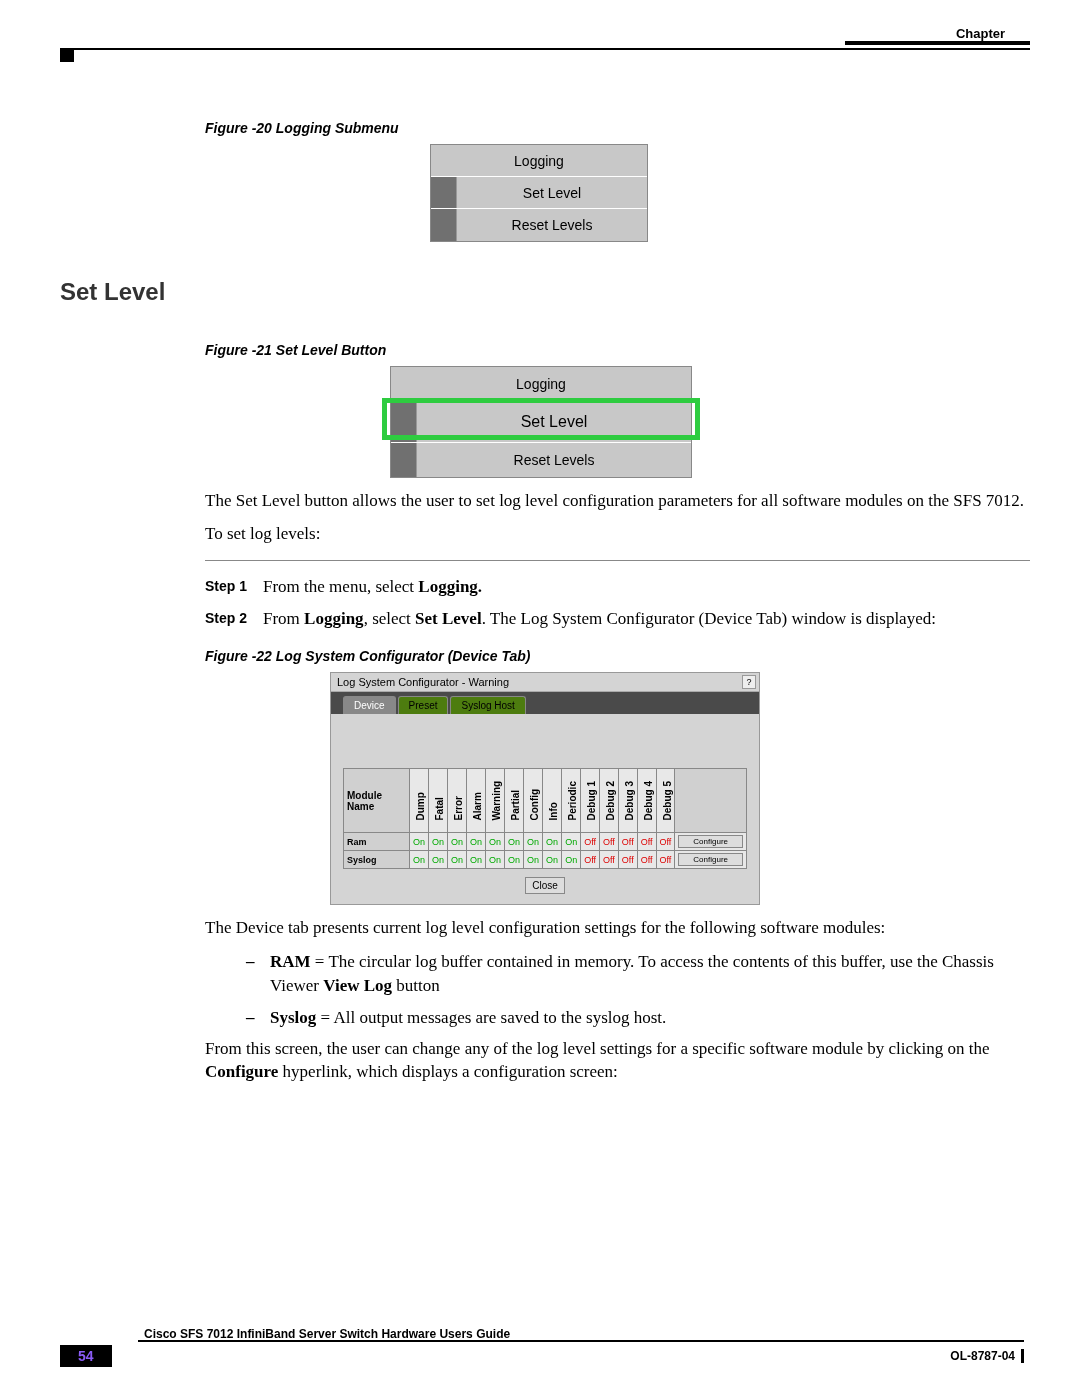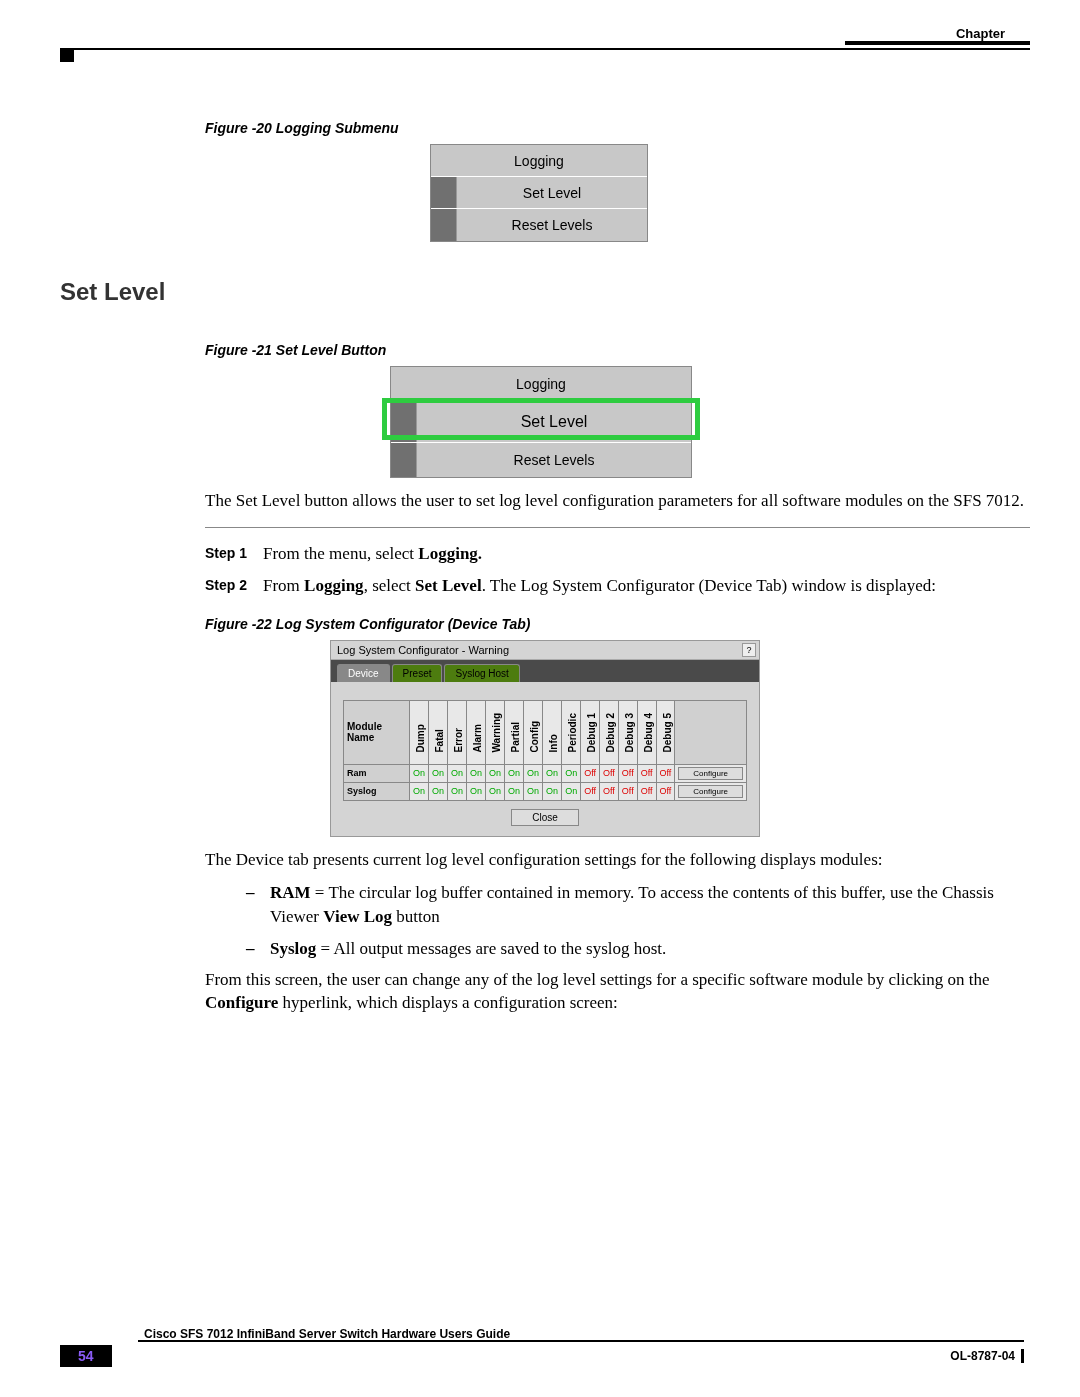--- a/index.html
+++ b/index.html
@@ -174,21 +174,21 @@
     width: 14px;
     height: 14px;
     background: #eee;
     border: 1px solid #999;
     font-size: 9px;
     text-align: center;
     line-height: 12px;
   }
   .tabs {
     background: #4a4a4a;
-    padding: 4px 4px 0 6px;
+    padding: 4px 4px 0 12px;
     display: flex;
     gap: 2px;
   }
   .tab {
     padding: 3px 10px;
     font-size: 10px;
     background: #4d7c0f;
     border-top-left-radius: 3px;
     border-top-right-radius: 3px;
     border: 1px solid #888;
@@ -199,20 +199,21 @@
     color: #fff;
   }
   .config-body {
     background: #d4d4d4;
     padding: 18px 12px 8px 12px;
   }
   .config-table {
     border-collapse: collapse;
     width: 100%;
     background: #84cc16;
+    margin-top: 36px;
   }
   .config-table th, .config-table td {
     border: 1px solid #888;
     font-size: 9px;
     padding: 2px 3px;
     text-align: left;
     background: #e8e8e8;
   }
   .config-table th {
     background: #d0d0d0;
@@ -245,21 +246,21 @@
   .config-btn {
     background: #ddd;
     border: 1px solid #888;
     font-size: 8px;
     padding: 1px 4px;
     text-align: center;
   }
   .close-btn {
     display: block;
     margin: 8px auto 2px auto;
-    width: 68px;
+    width: 40px;
     background: #ddd;
     border: 1px solid #888;
     font-size: 10px;
     text-align: center;
     padding: 2px;
   }
   .bullet-list {
     margin-left: 186px;
     font-size: 17px;
     line-height: 1.4;
@@ -363,20 +364,21 @@
       </div>
       <div class="menu-row">
         <div class="dark"></div>
         <span class="label">Reset Levels</span>
       </div>
     </div>
     <div class="highlight"></div>
   </div>
 
   <p class="body-text">The Set Level button allows the user to set log level configuration parameters for all software modules on the SFS 7012.</p>
+  <p class="body-text">To set log levels:</p>
 
   <hr class="thin">
 
   <div class="step-row">
     <div class="step-label">Step 1</div>
     <div class="step-content">
       <span>From the menu, select </span><b>Logging.</b>
     </div>
   </div>
   <div class="step-row">
@@ -489,21 +491,21 @@
                   <div class="config-btn">Configure</div>
                 </td>
               </tr>
             </tbody>
         </table>
         <div class="close-btn">Close</div>
       </div>
     </div>
   </div>
 
-  <p class="body-text">The Device tab presents current log level configuration settings for the following displays modules:</p>
+  <p class="body-text">The Device tab presents current log level configuration settings for the following software modules:</p>
 
   <div class="bullet-list">
     <div class="bullet-row">
       <div class="bullet-dash">–</div>
       <div>
         <b>RAM</b><span> = The circular log buffer contained in memory. To access the contents of this buffer, use the Chassis Viewer </span><b>View Log</b><span> button</span>
       </div>
     </div>
     <div class="bullet-row">
       <div class="bullet-dash">–</div>

